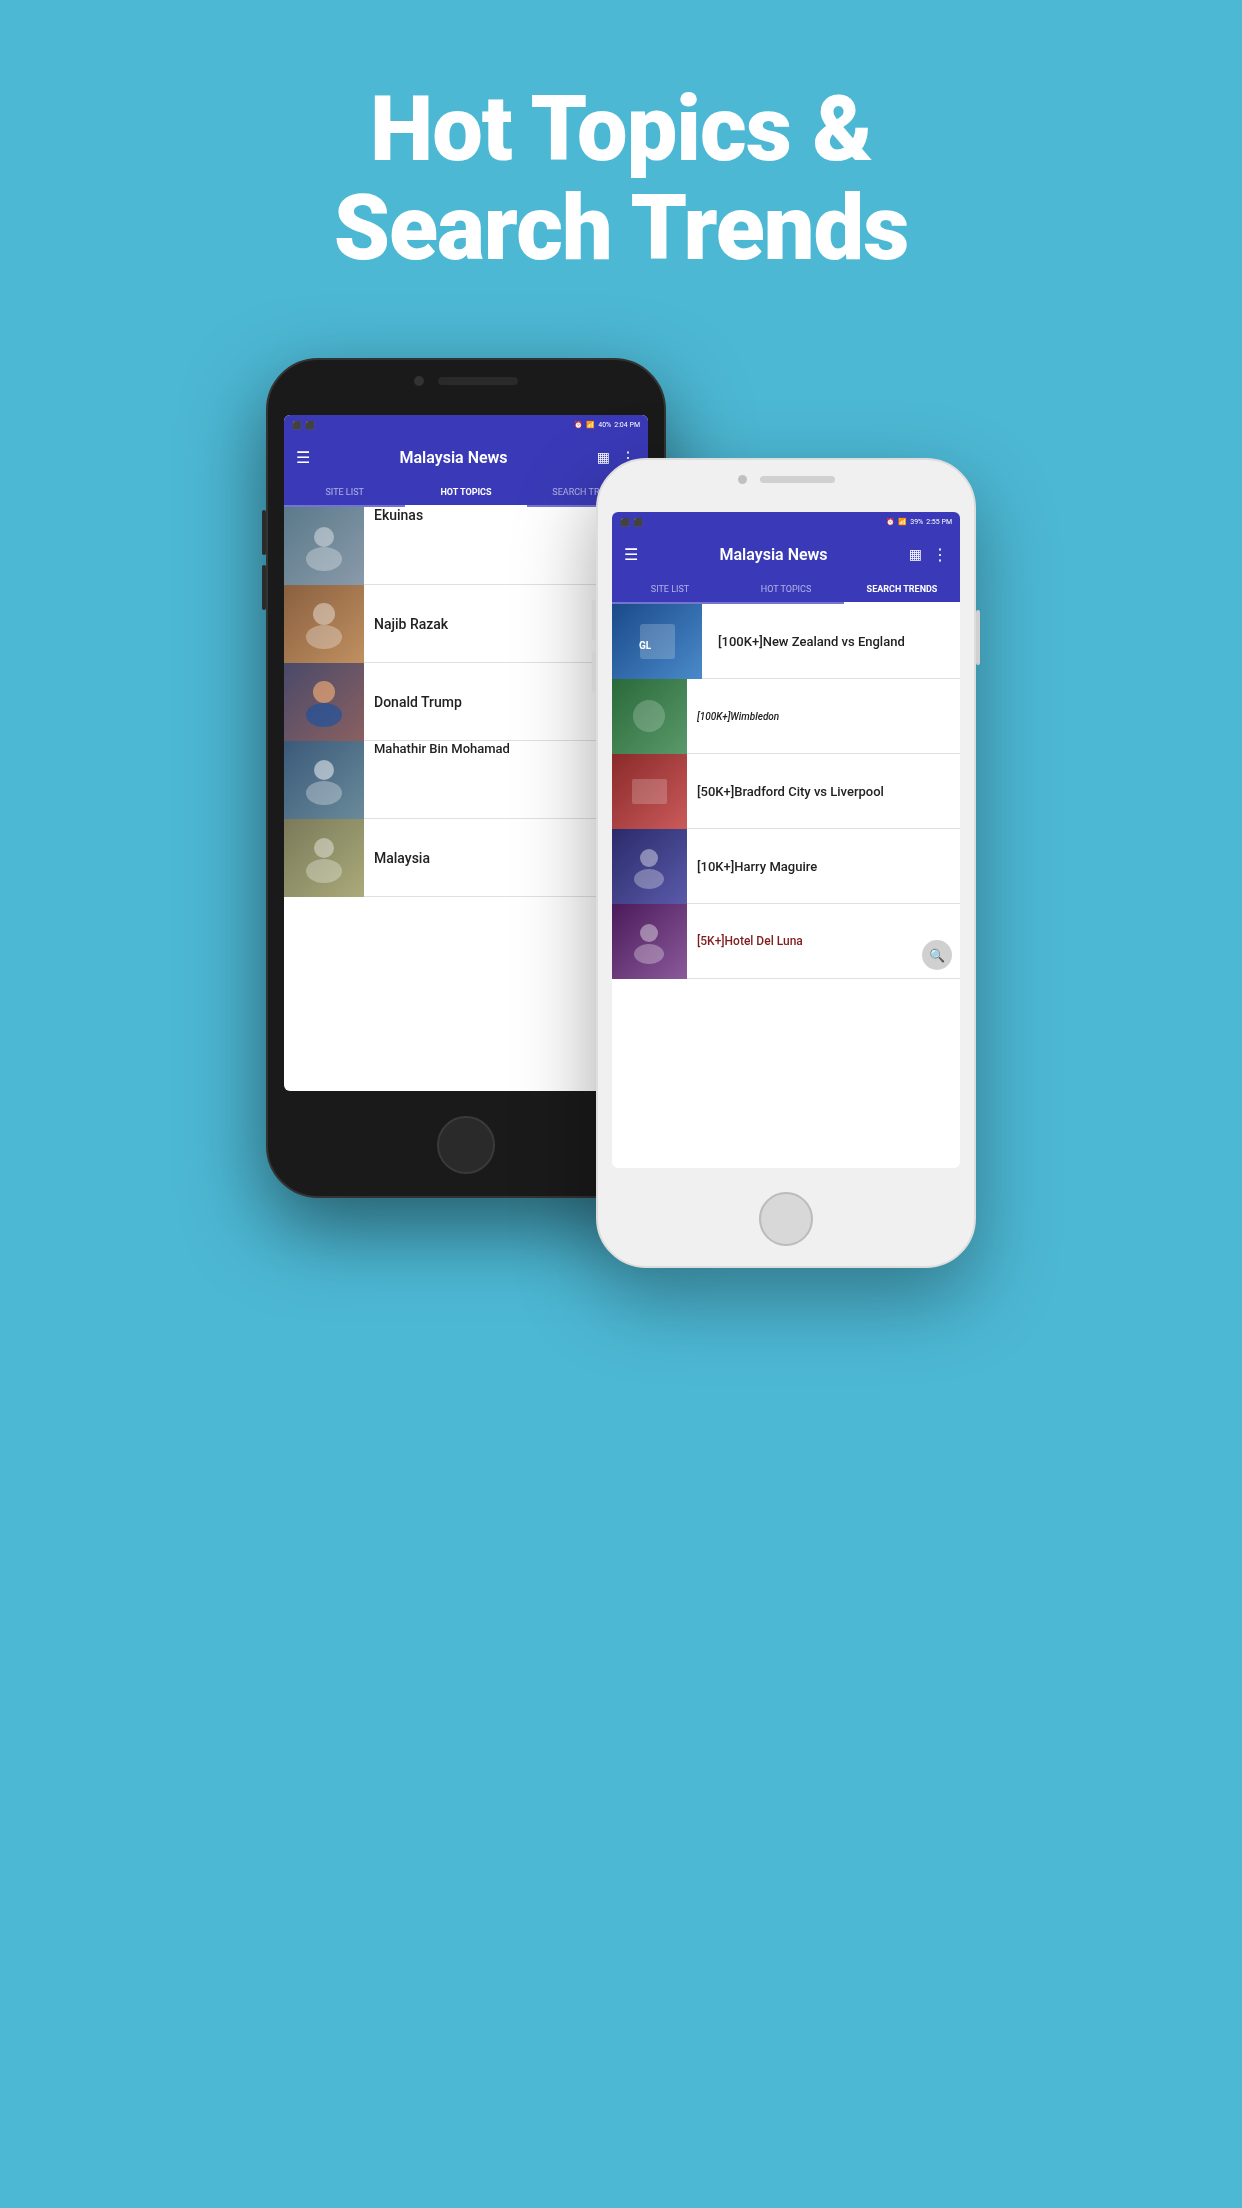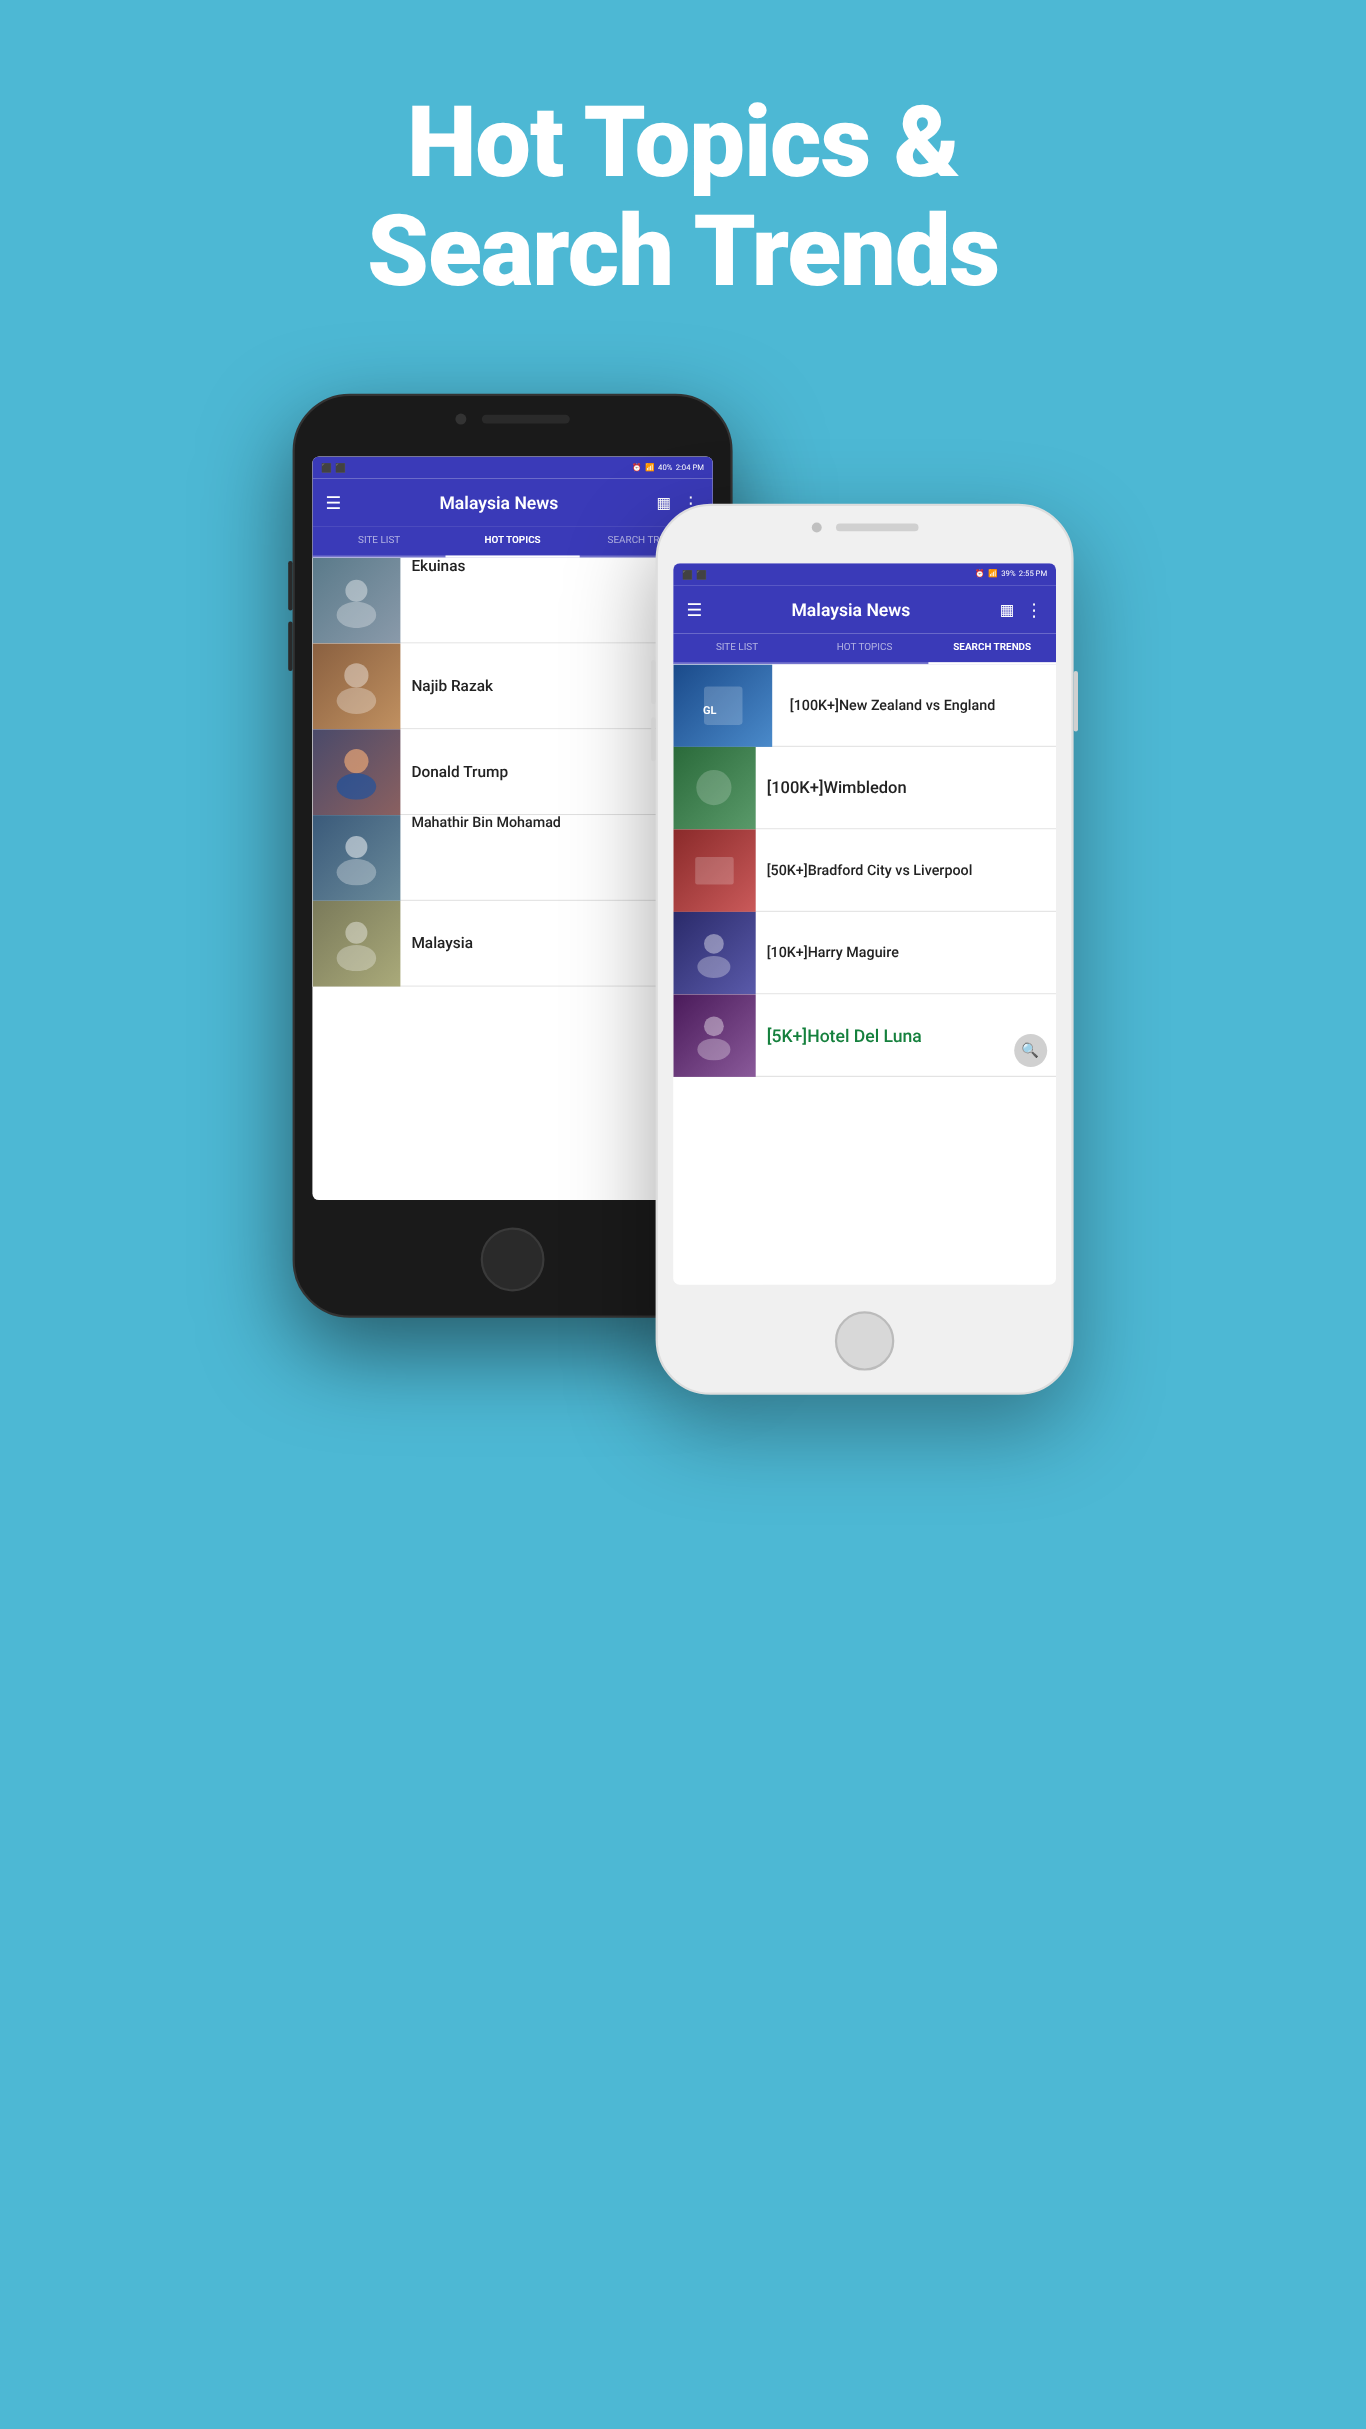--- a/index.html
+++ b/index.html
@@ -172,21 +172,21 @@
           </div>
           <div style="flex:1; padding:0 16px; font-size:13px; font-weight:500; color:#222;">[100K+]New Zealand vs England</div>
         </div>
 
         <div style="display:flex; align-items:center; background:#fff; border-bottom:1px solid #e0e0e0; height:75px; cursor:pointer;">
           <div style="width:75px; height:75px; flex-shrink:0; background:linear-gradient(135deg,#2a6a3a,#5a9a6a); display:flex; align-items:center; justify-content:center;">
             <svg width="45" height="45" viewBox="0 0 45 45">
                 <circle cx="22" cy="22" r="16" fill="rgba(255,255,255,0.2)"></circle>
               </svg>
           </div>
-          <div style="flex:1; padding:0 10px; font-size:15px; font-weight:500; color:#222;">[100K+]Wimbledon</div>
+          <div style="flex:1; padding:0 10px; font-size:10px; font-weight:500; color:#222;font-style:italic;">[100K+]Wimbledon</div>
         </div>
 
         <div style="display:flex; align-items:center; background:#fff; border-bottom:1px solid #e0e0e0; height:75px; cursor:pointer;">
           <div style="width:75px; height:75px; flex-shrink:0; background:linear-gradient(135deg,#8a2a2a,#ca5a5a); display:flex; align-items:center; justify-content:center;">
             <svg width="45" height="45" viewBox="0 0 45 45">
                 <rect x="5" y="10" width="35" height="25" rx="2" fill="rgba(255,255,255,0.2)"></rect>
               </svg>
           </div>
           <div style="flex:1; padding:0 10px; font-size:13px; font-weight:500; color:#222;">[50K+]Bradford City vs Liverpool</div>
         </div>
@@ -201,21 +201,21 @@
           <div style="flex:1; padding:0 10px; font-size:13px; font-weight:500; color:#222;">[10K+]Harry Maguire</div>
         </div>
 
         <div style="display:flex; align-items:center; background:#fff; border-bottom:1px solid #e0e0e0; height:75px; position:relative; cursor:pointer;">
           <div style="width:75px; height:75px; flex-shrink:0; background:linear-gradient(135deg,#4a1a5a,#8a5a9a); display:flex; align-items:center; justify-content:center;">
             <svg width="45" height="45" viewBox="0 0 45 45">
                 <circle cx="22" cy="14" r="9" fill="rgba(255,255,255,0.4)"></circle>
                 <ellipse cx="22" cy="35" rx="15" ry="10" fill="rgba(255,255,255,0.3)"></ellipse>
               </svg>
           </div>
-          <div style="flex:1; padding:0 10px; font-size:16px; font-weight:500; color:#15803d;">[5K+]Hotel Del Luna</div>
+          <div style="flex:1; padding:0 10px; font-size:12px; font-weight:500; color:#7f1d1d;">[5K+]Hotel Del Luna</div>
 
           <div style="position:absolute; bottom:8px; right:8px; width:30px; height:30px; border-radius:50%; background:rgba(200,200,200,0.85); display:flex; align-items:center; justify-content:center; font-size:13px; cursor:pointer;">🔍</div>
         </div>
 
       </div>
     </div>
 
     <div style="position:absolute; bottom:20px; left:50%; transform:translateX(-50%); width:54px; height:54px; border-radius:50%; background:#d8d8d8; border:2px solid #bbb; cursor:pointer;"></div>
   </div>
 

